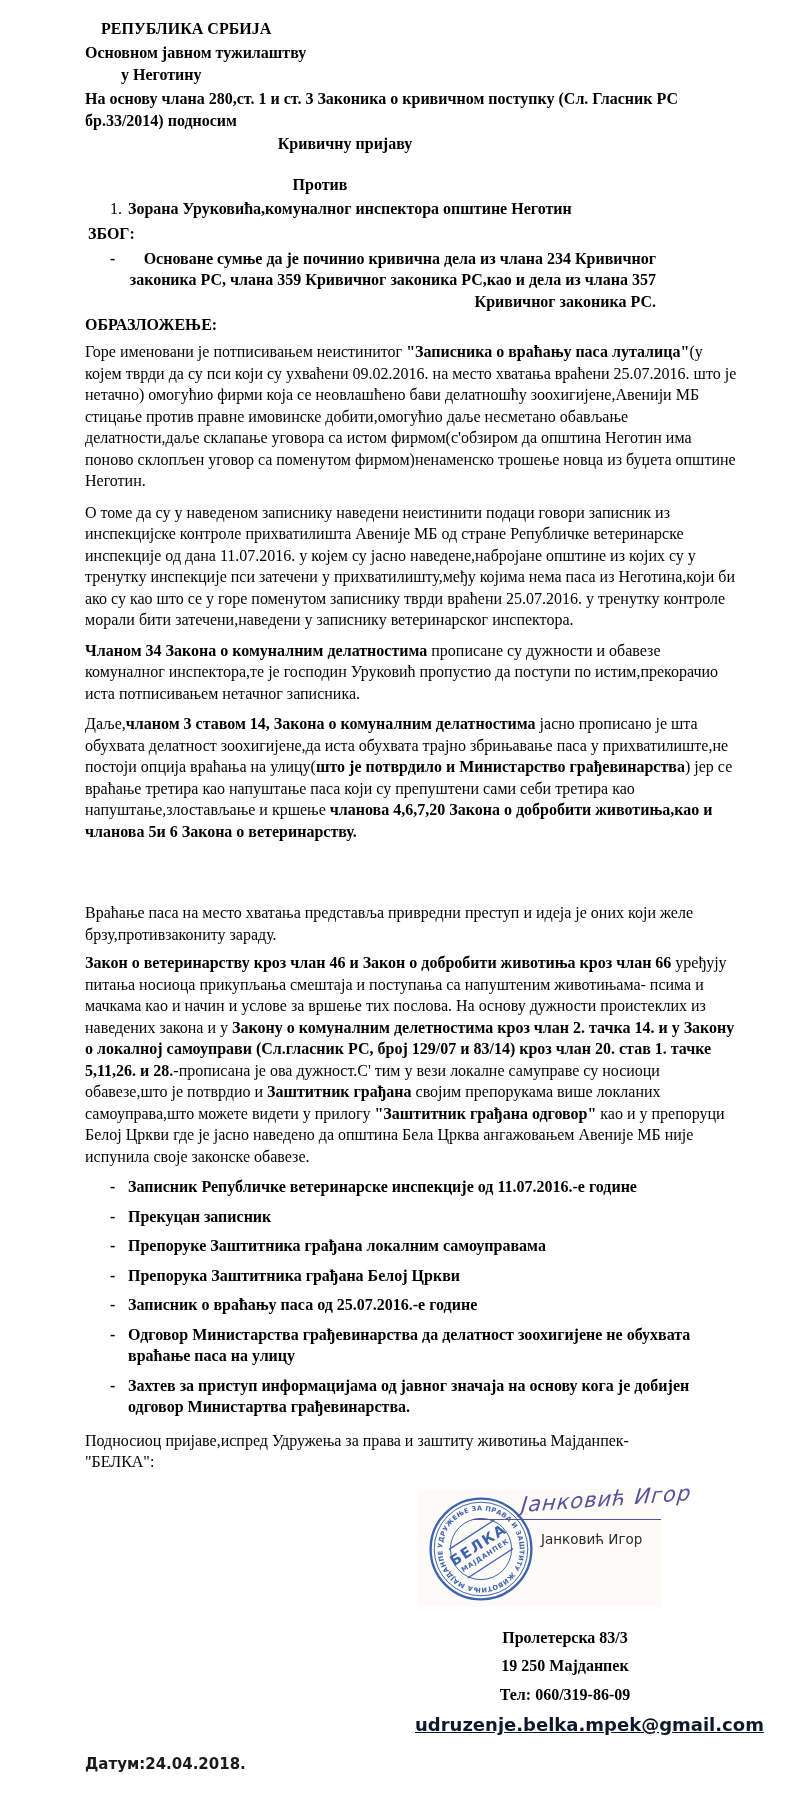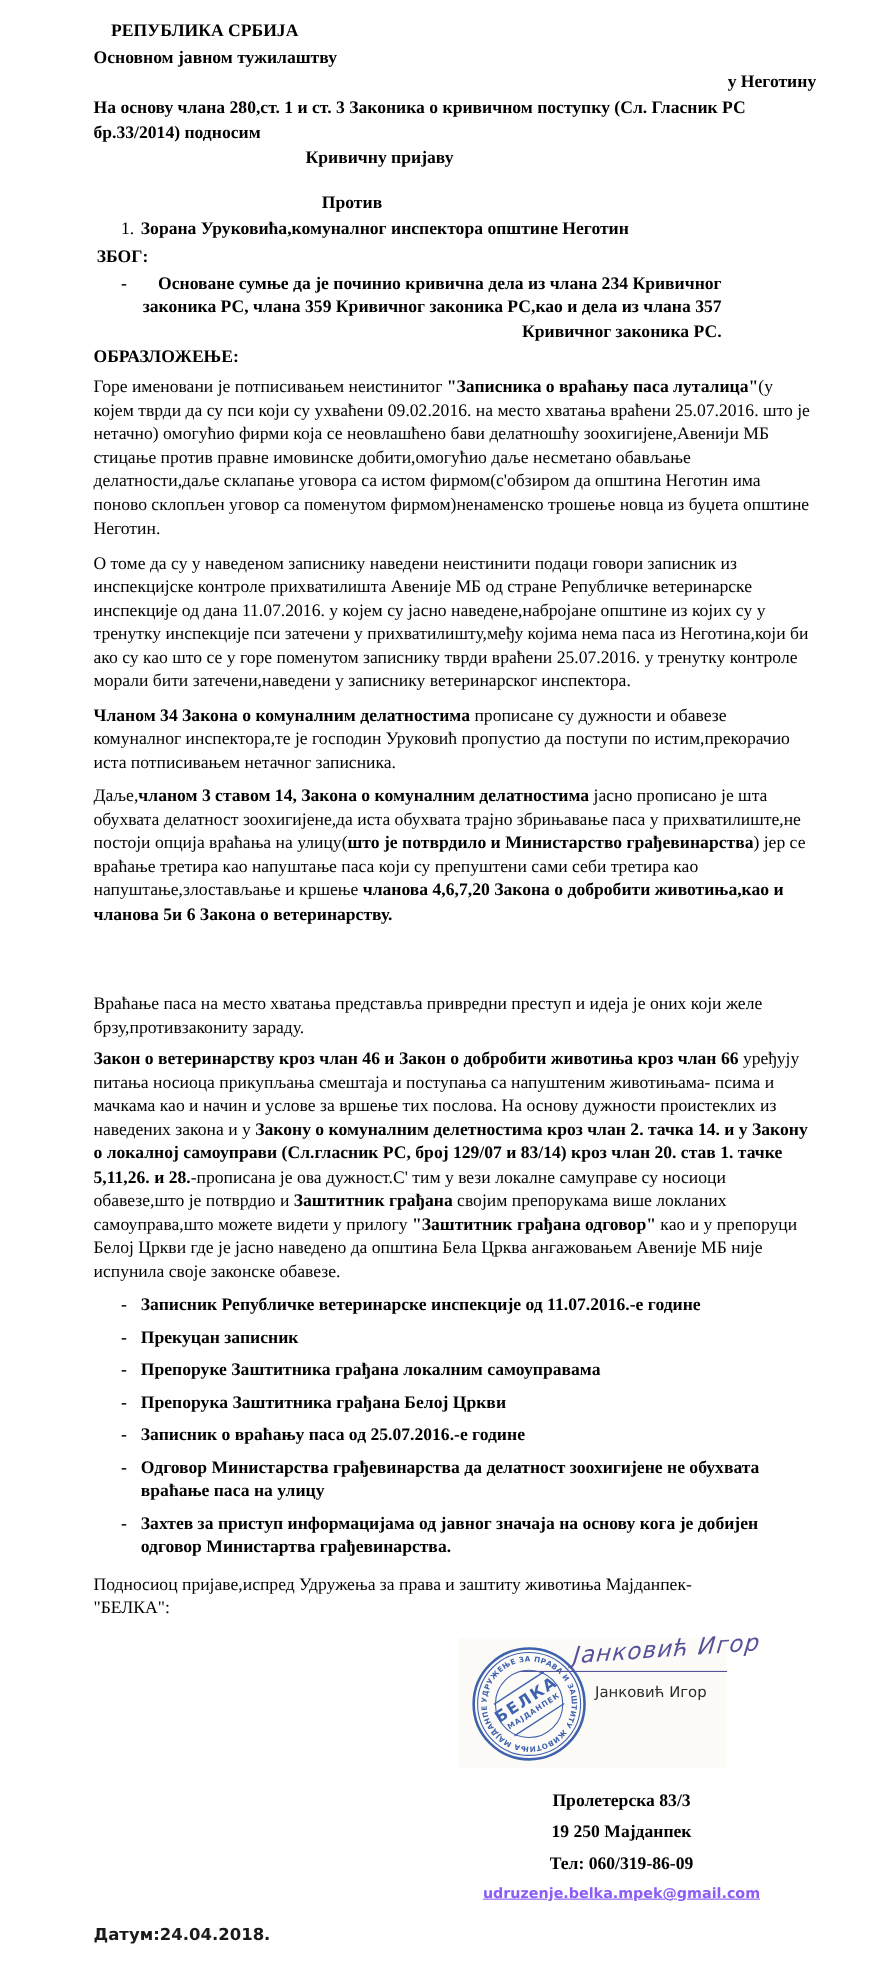--- a/index.html
+++ b/index.html
@@ -5,21 +5,21 @@
   html,body{margin:0;padding:0;}
   body{
     width:800px;height:1800px;background:#ffffff;overflow:hidden;
     font-family:"Liberation Serif",serif;font-size:16px;color:#000;
   }
   .page{padding:14px 58px 0 85px;position:relative;}
   .b{font-weight:bold;}
   .mt4{margin-top:4px;}.mt5{margin-top:5px;}.mt6{margin-top:6px;}
   .mt7{margin-top:7px;}.mt9{margin-top:9px;}.mt10{margin-top:10px;}.mt20{margin-top:18px;}
   .ind1{margin-left:16px;margin-top:6px;}
-  .ind2{margin-left:36px;text-align:right;}
+  .ind2{margin-left:36px;}
   p{margin:0;}
   .basis{width:656px;line-height:21.5px;}
   .center-title{width:520px;text-align:center;}
   .center-against{width:470px;text-align:center;margin-top:23px;}
   .para{width:656px;line-height:21.5px;text-align:left;}
   .gap-big{margin-top:60px;}
   .li{display:flex;line-height:21.5px;}
   .li .marker{flex:none;width:18px;margin-left:25px;}
   .li .txt{flex:1;}
   .because .txt{max-width:528px;text-align:right;}
@@ -38,21 +38,21 @@
   .stamp line{stroke:#3f62ae;stroke-width:1.4;}
   .handwriting{
     position:absolute;left:436px;top:2px;white-space:nowrap;
     font-family:"DejaVu Sans",sans-serif;font-style:italic;font-size:21px;
     color:#55519b;letter-spacing:1px;transform:rotate(-4deg) skewX(-10deg);
   }
   .sig-line{position:absolute;left:388px;top:34px;width:188px;border-bottom:1.6px solid #55519b;}
   .printed-name{position:absolute;left:456px;top:46px;font-family:"DejaVu Sans",sans-serif;font-size:13.5px;color:#2b2b2b;}
   .address{width:300px;margin-left:330px;margin-top:14px;text-align:center;}
   .addr-line{line-height:21.5px;margin-top:7px;font-weight:bold;}
-  .email{display:inline-block;margin-top:9px;font-family:"DejaVu Sans",sans-serif;font-size:13px;font-weight:bold;color:#8b5cf6;text-decoration:underline;}
+  .email{display:inline-block;margin-top:9px;font-family:"DejaVu Sans",sans-serif;font-size:18px;font-weight:bold;color:#0f172a;text-decoration:underline;}
   .date-line{font-family:"DejaVu Sans",sans-serif;font-weight:bold;font-size:15px;margin-top:20px;color:#1a1a1a;}
 </style>
 </head>
 <body>
 
 <div class="page">
 
   <div class="b ind1">РЕПУБЛИКА СРБИЈА</div>
   <div class="b mt6">Основном јавном тужилаштву</div>
   <div class="b ind2 mt4">у Неготину</div>

